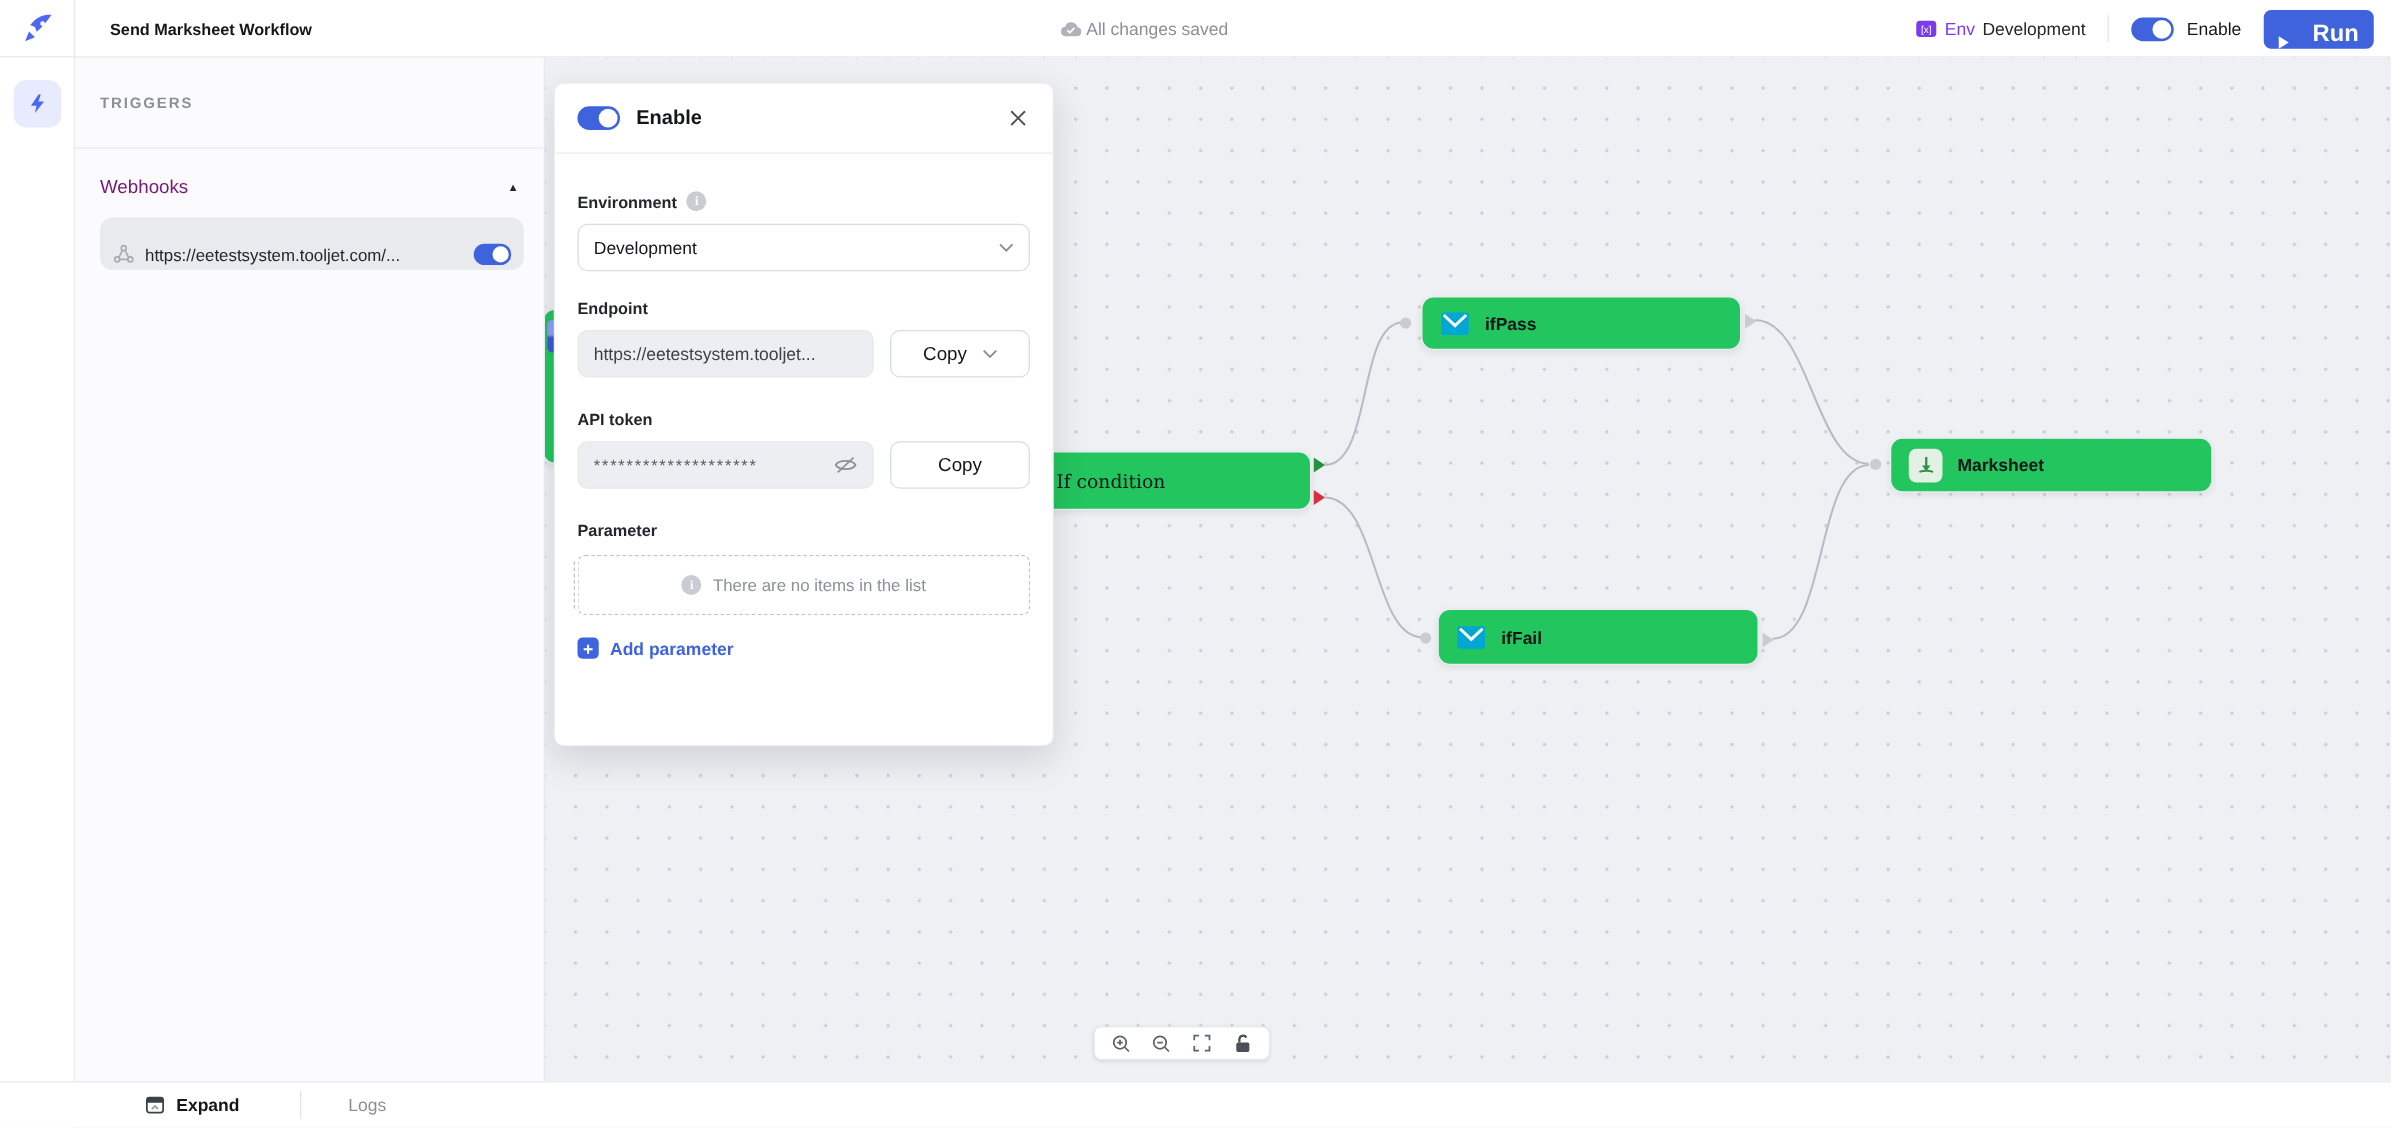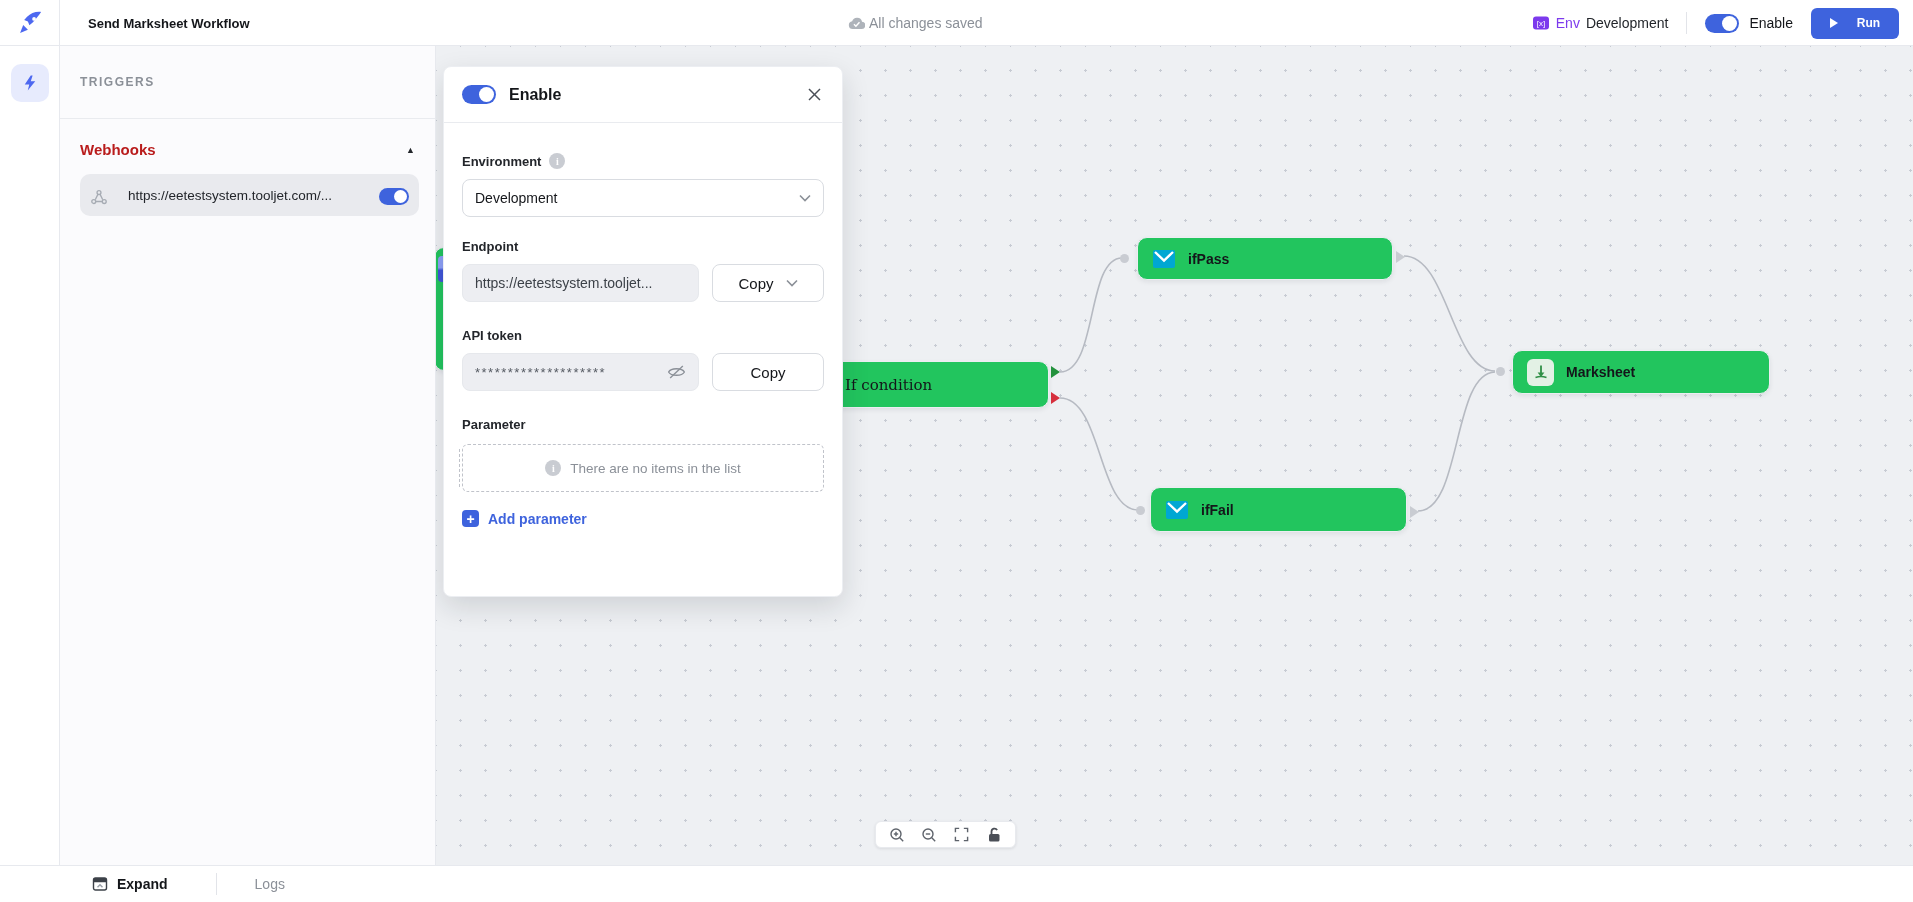--- a/index.html
+++ b/index.html
@@ -54,44 +54,44 @@
   #env-chip { display:flex; align-items:center; gap:6px; font-size:14px; }
   #env-chip .env-word { color:#7c3aed; font-weight:500; }
   #env-chip .env-value { color:#23262b; font-weight:500; }
   .vdivider { width:1px; height:22px; background:#e2e4e9; margin:0 18px; }
   .toggle { position:relative; background:#3E63DD; border-radius:20px; cursor:pointer; flex:0 0 auto; }
   .toggle .knob { position:absolute; background:#fff; border-radius:50%; }
   .toggle-md { width:34px; height:19px; } .toggle-md .knob { width:15px; height:15px; right:2px; top:2px; }
   .toggle-sm { width:30px; height:17px; } .toggle-sm .knob { width:13px; height:13px; right:2px; top:2px; }
   #enable-label { font-size:14px; color:#14161a; margin:0 18px 0 10px; }
   #run-btn { width:88px; height:31px; background:#3E63DD; color:#fff; border:none; border-radius:6px;
-    font-size:12px; font-weight:700; display:flex; align-items:center; justify-content:center; gap:19px;
+    font-size:19px; font-weight:700; display:flex; align-items:flex-end; justify-content:center; gap:19px;
     cursor:pointer; margin-right:6px; font-family:"Liberation Sans", sans-serif; }
   .play-tri { width:0; height:0; border-top:5px solid transparent; border-bottom:5px solid transparent;
     border-left:8px solid #fff; }
 
   
   #rail { position:absolute; left:0; top:46px; width:60px; bottom:0; background:#fff;
     border-right:1px solid #e7e9ee; z-index:8; }
   #rail-trigger { position:absolute; left:11px; top:18px; width:38px; height:38px; background:#e7ebfd;
     border-radius:10px; display:flex; align-items:center; justify-content:center; cursor:pointer; }
   #sidebar { position:absolute; left:60px; top:46px; width:376px; bottom:37px; background:#fbfbfd;
     border-right:1px solid #e7e9ee; z-index:8; }
   #triggers-head { height:73px; display:flex; align-items:center; padding-left:20px;
     border-bottom:1px solid #e9ebef; font-size:12px; letter-spacing:1.5px; color:#8b9098; font-weight:600; }
   #webhooks-row { display:flex; align-items:center; justify-content:space-between; padding:22px 20px 16px 20px; }
-  #webhooks-row .gtitle { font-size:15px; font-weight:700; color:#b91c1c; }
+  #webhooks-row .gtitle { font-size:15px; font-weight:400; color:#701a75; }
   #webhooks-row .caret { font-size:9px; color:#23262b; cursor:pointer; }
   #webhook-item { margin:0 16px 0 20px; height:42px; background:#e9eaee; border-radius:10px;
-    display:flex; align-items:flex-start; padding:14px 10px; gap:20px; cursor:pointer; }
+    display:flex; align-items:flex-end; padding:4px 10px; gap:8px; cursor:pointer; }
   #webhook-item .url { flex:1; font-size:13.5px; color:#23262b; white-space:nowrap; overflow:hidden; }
 
   
   #footer { position:absolute; left:0; bottom:0; width:1913px; height:37px; background:#fff;
-    border-top:1px solid #e7e9ee; z-index:9; display:flex; align-items:center; }
+    border-top:1px solid #e7e9ee; z-index:9; display:flex; align-items:center;padding-left:24px; }
   #expand-btn { margin-left:92px; display:flex; align-items:center; gap:9px; font-size:14px;
     font-weight:700; color:#14161a; cursor:pointer; }
   #footer .vdivider { margin:0 38px 0 48px; }
   #logs-btn { font-size:14px; color:#8b9098; font-weight:500; cursor:pointer; }
 
   
   #modal { position:absolute; left:443px; top:66px; width:400px; height:531px; background:#fff;
     border:1px solid #eceef2; border-radius:8px; box-shadow:0 10px 28px rgba(20,25,35,.14); z-index:6; }
   #modal-header { height:56px; display:flex; align-items:center; padding:0 18px; border-bottom:1px solid #e9ebef; }
   #modal-title { font-size:16px; font-weight:700; color:#14161a; margin-left:13px; flex:1; }

